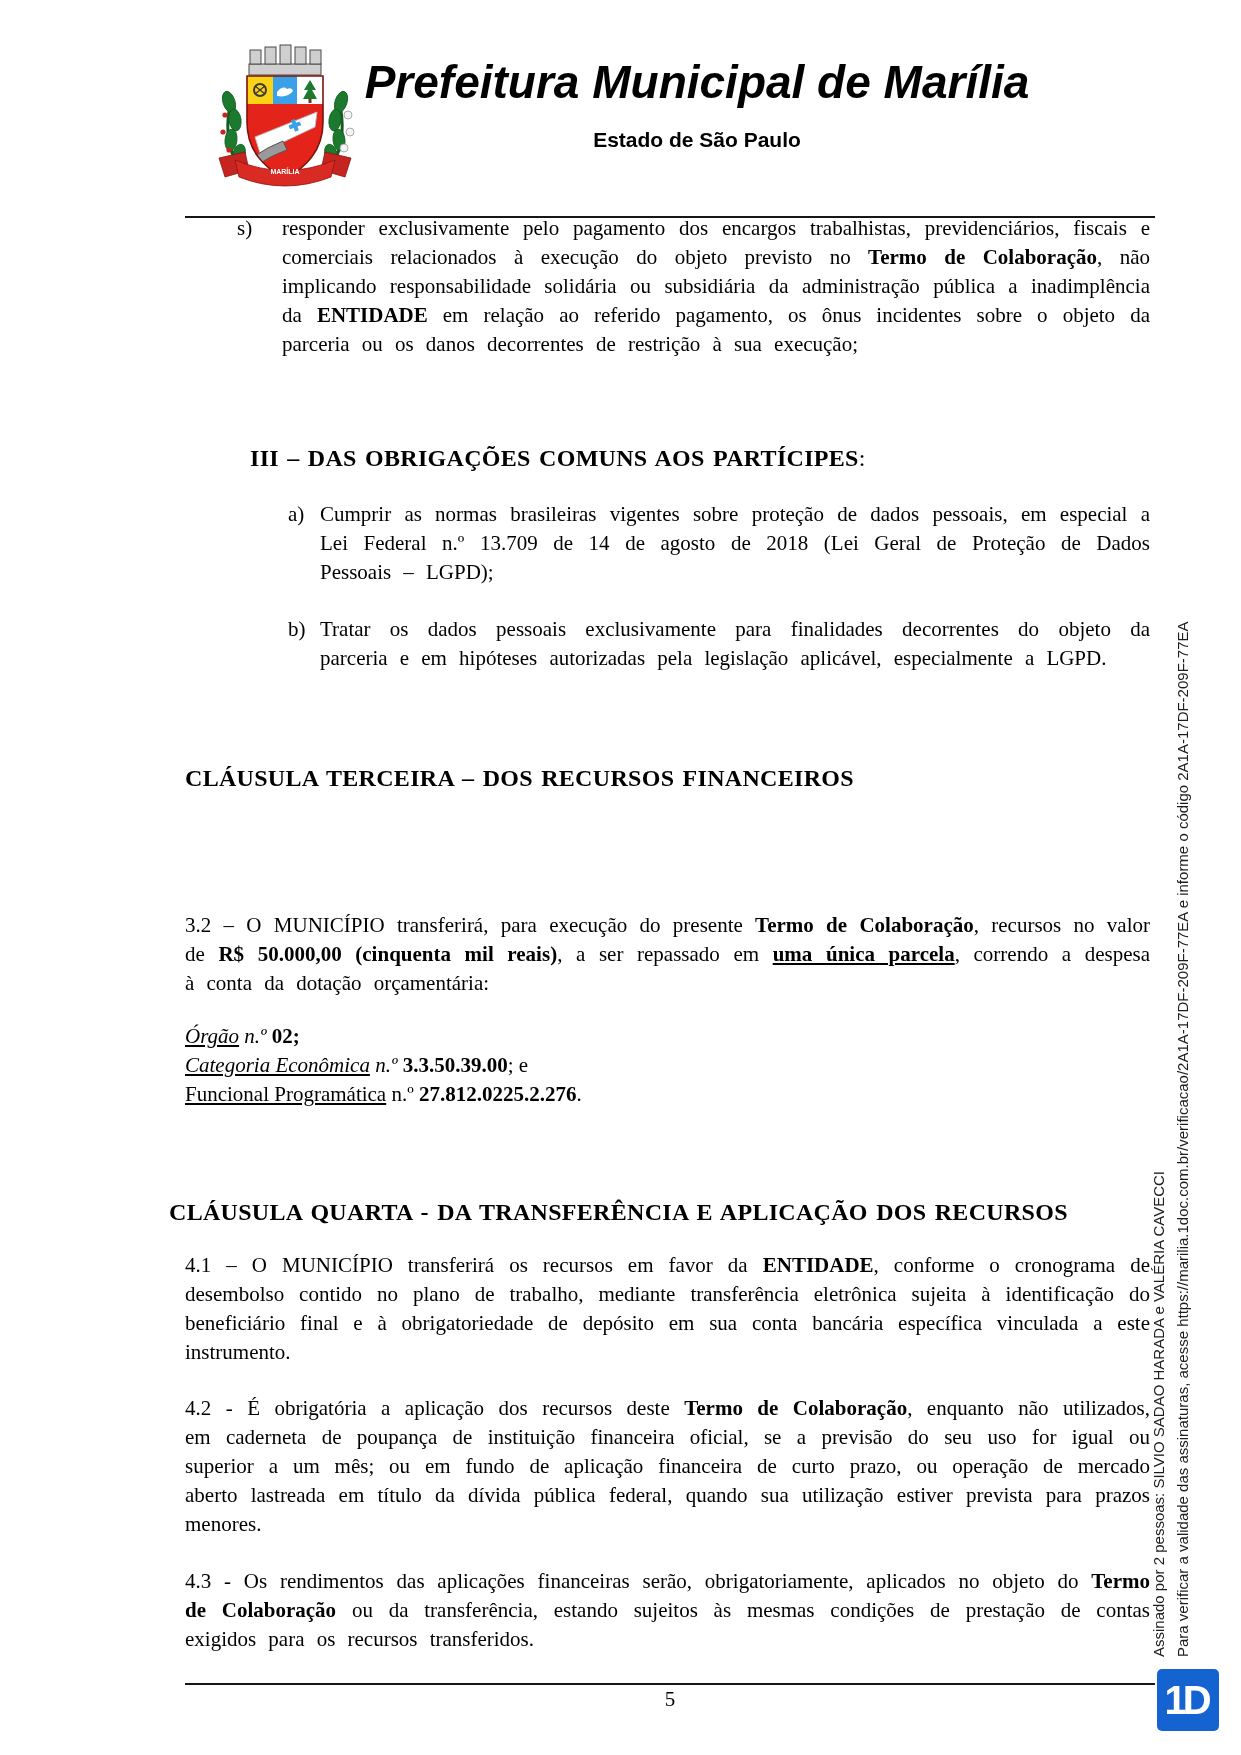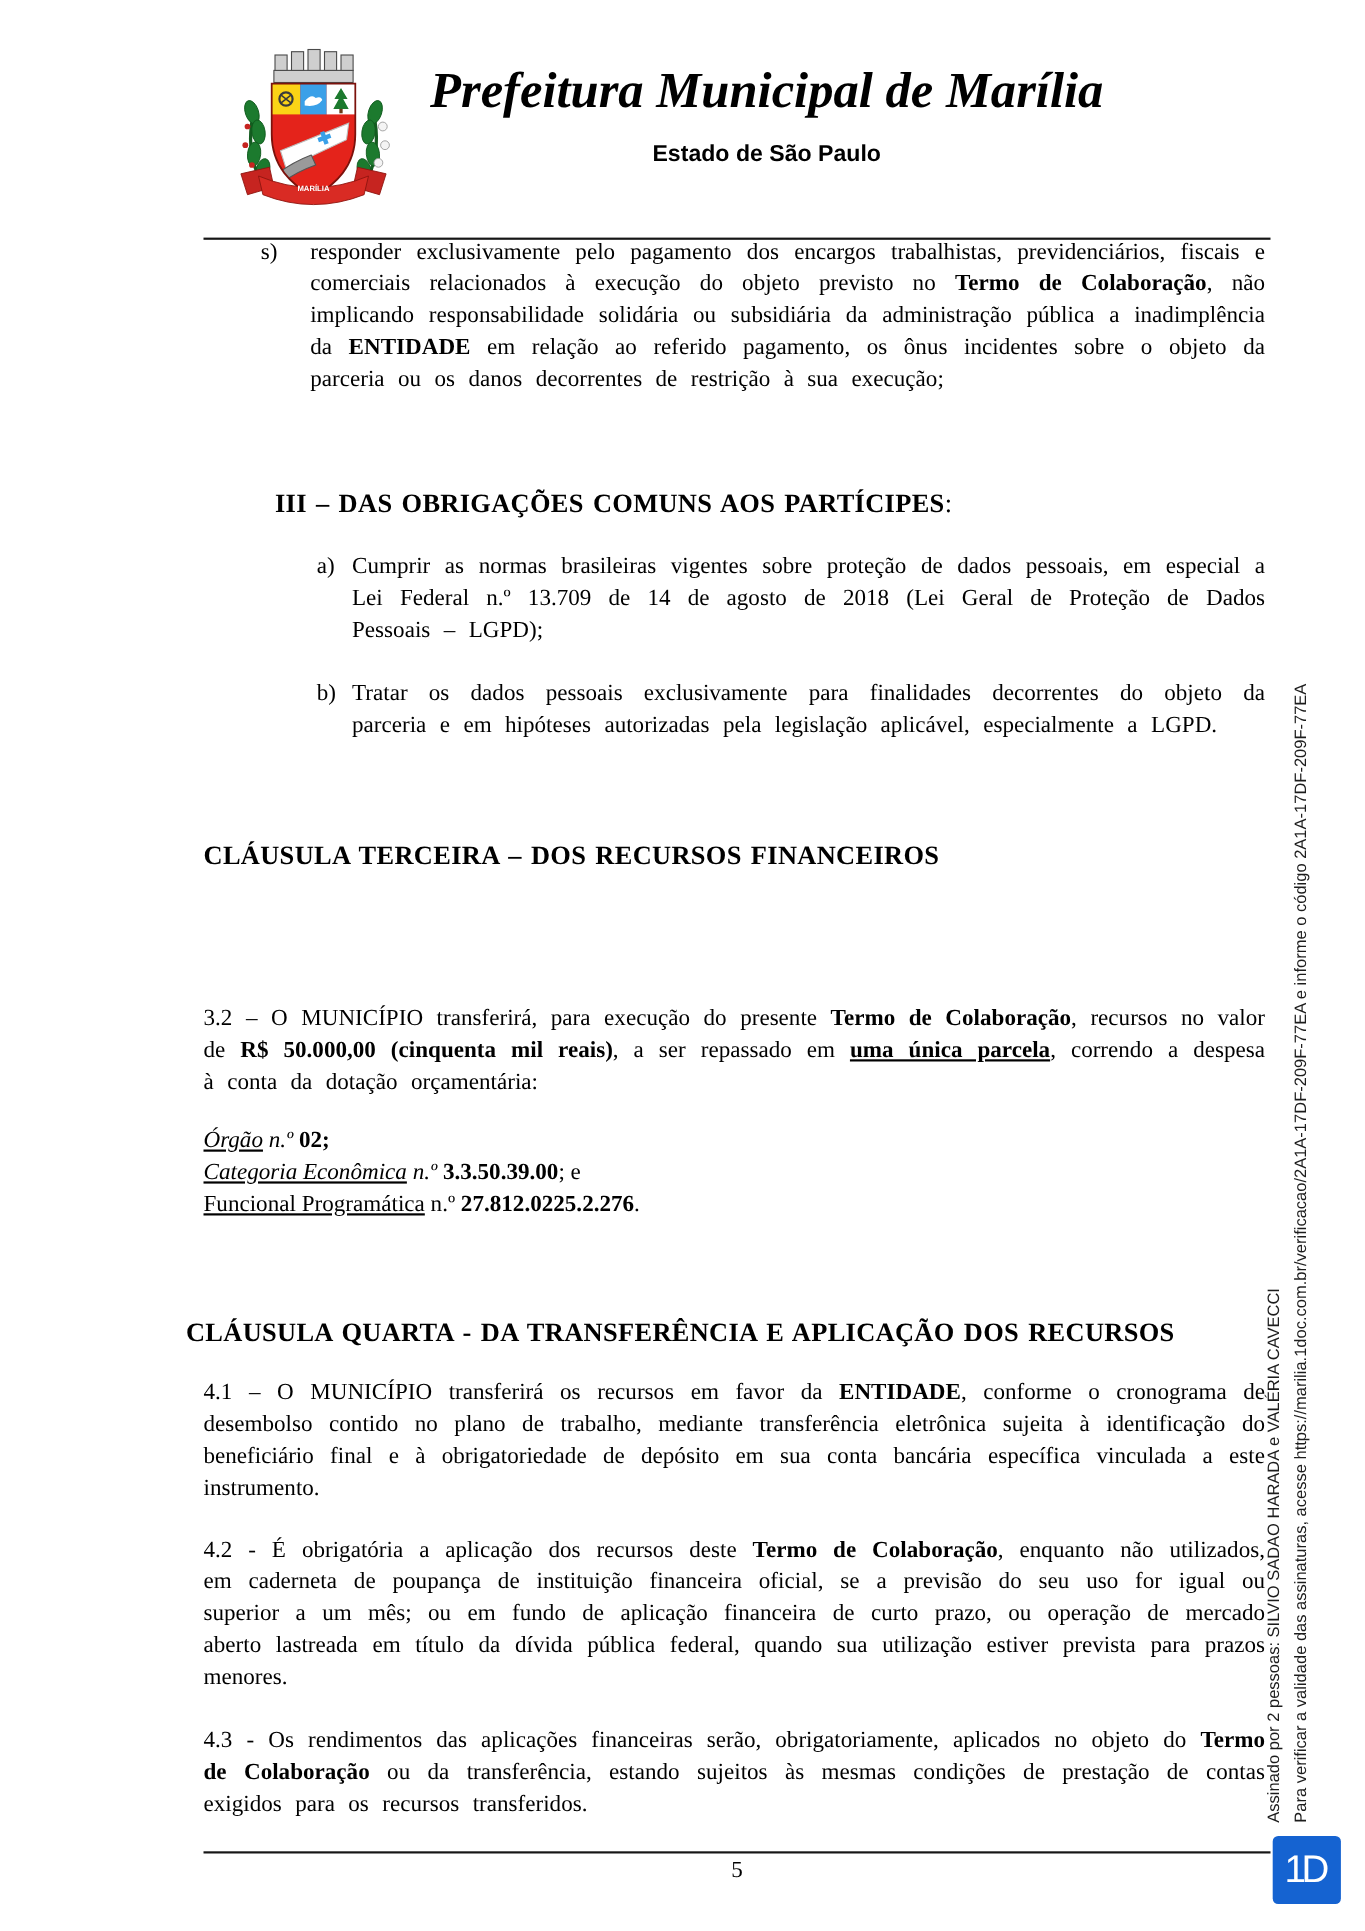--- a/index.html
+++ b/index.html
@@ -1,21 +1,21 @@
 <!DOCTYPE html>
 <html lang="pt"><head>
 <meta charset="utf-8">
 <style>
   html,body{margin:0;padding:0;background:#fff;}
   .page{position:relative;width:1241px;height:1755px;background:#fff;overflow:hidden;
         font-family:"Liberation Serif",serif;color:#000;}
   
   .crest{position:absolute;left:203px;top:40px;width:164px;height:150px;}
   .lh-title{position:absolute;left:357px;top:56px;width:680px;text-align:center;
-            font-family:Liberation Serif, serif;font-style:italic;font-weight:bold;
+            font-family:Liberation Sans, sans-serif;font-style:italic;font-weight:bold;
             font-size:46px;line-height:52px;white-space:nowrap;}
   .lh-sub{position:absolute;left:357px;top:128px;width:680px;text-align:center;
           font-family:"Liberation Sans",sans-serif;font-weight:bold;font-size:21px;}
   .hr{position:absolute;left:185px;width:970px;height:2px;background:#161616;}
   .hr-top{top:216px;}
   .hr-bottom{top:1683px;}
   
   .blk{position:absolute;left:185px;width:965px;font-size:21px;line-height:29px;}
   .jp{text-align:justify;word-spacing:.33em;}
   .li{padding-left:97px;box-sizing:border-box;}
@@ -28,22 +28,22 @@
   
   .pagenum{position:absolute;left:185px;top:1687px;width:970px;text-align:center;font-size:21px;}
   
   .vtext{position:absolute;top:1657px;transform-origin:0 0;transform:rotate(-90deg);
          white-space:nowrap;font-family:"Liberation Sans",sans-serif;font-size:15px;
          line-height:18px;color:#1c1c1c;}
   .v1{left:1150px;}
   .v2{left:1174px;}
   .onedoc{position:absolute;left:1157px;top:1669px;width:62px;height:62px;border-radius:5px;
           display:flex;align-items:center;justify-content:center;}
-  .onedoc span{color:#fff;font-family:"Liberation Sans",sans-serif;font-weight:normal;
-               font-size:35px;letter-spacing:-4px;transform:translateX(-2px);}
+  .onedoc span{color:#fff;font-family:"Liberation Sans",sans-serif;font-weight:bold;
+               font-size:40px;letter-spacing:-4px;transform:translateX(-2px);}
 </style>
 </head>
 <body>
 
 <div class="page">
 
   <svg class="crest" viewBox="0 0 160 150" aria-hidden="true">
 
     <g fill="#1c7a2e" stroke="#0f5a1d" stroke-width="0.8">
       <path d="M30,120 Q18,95 26,60" fill="none" stroke="#145c20" stroke-width="3"></path>

